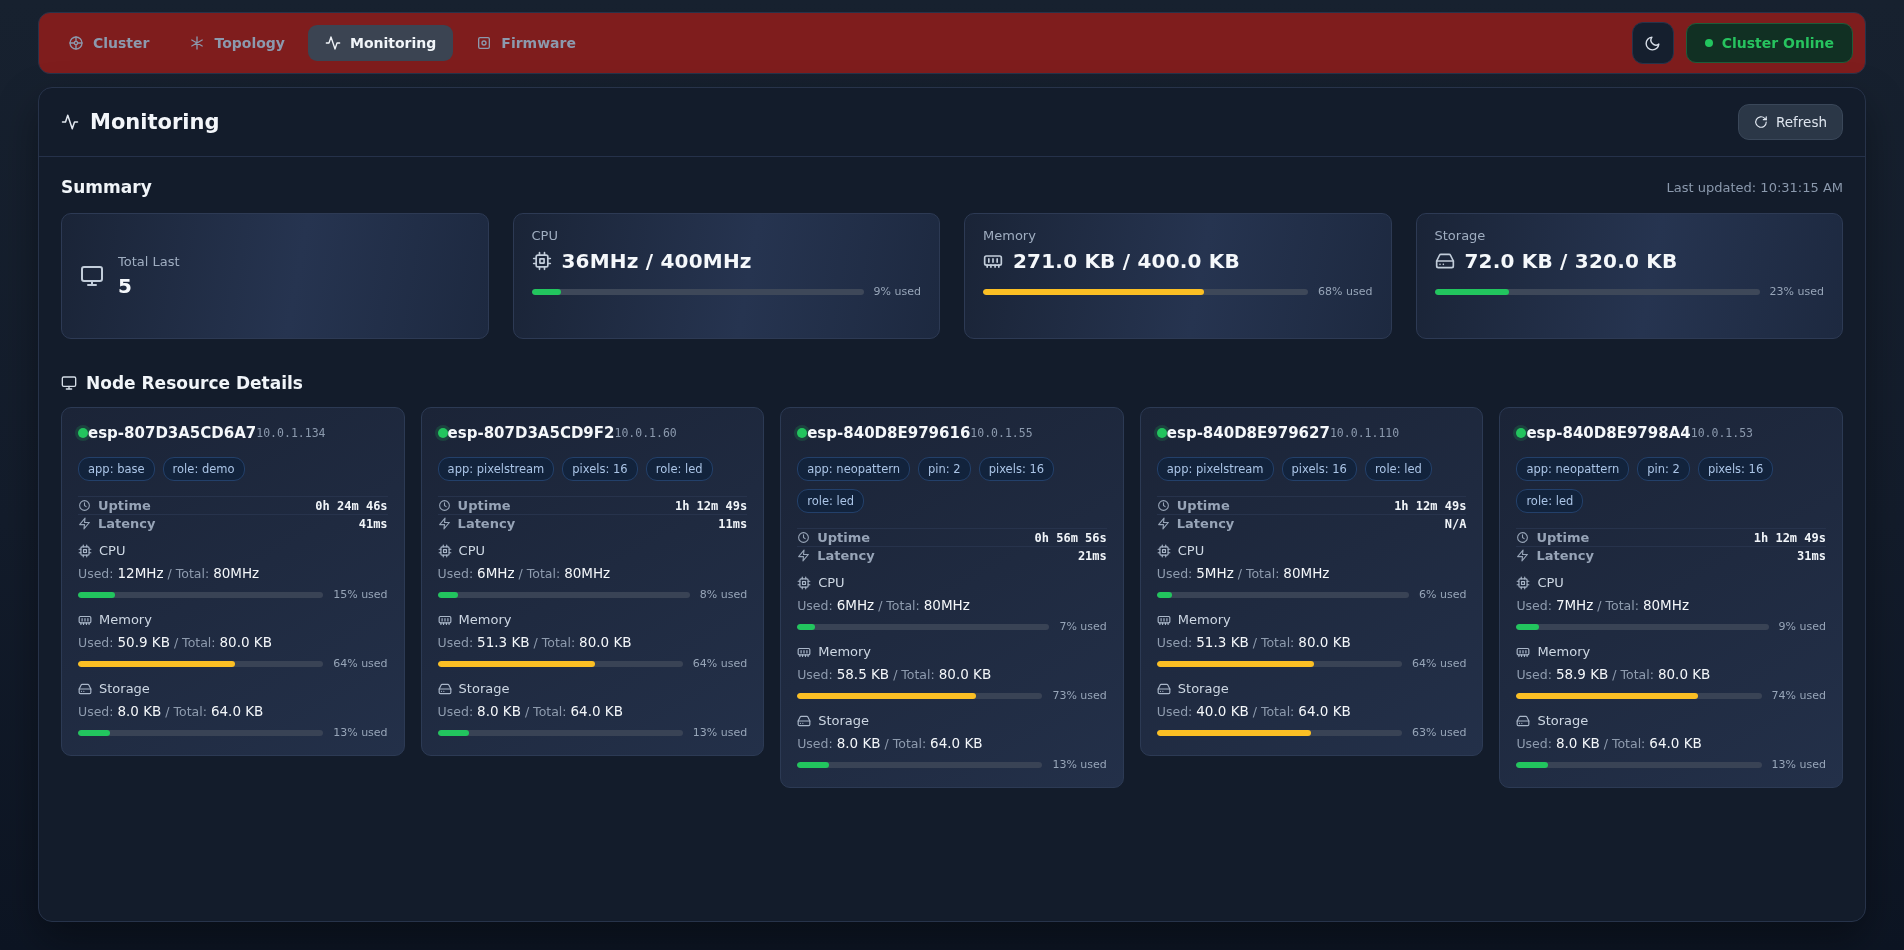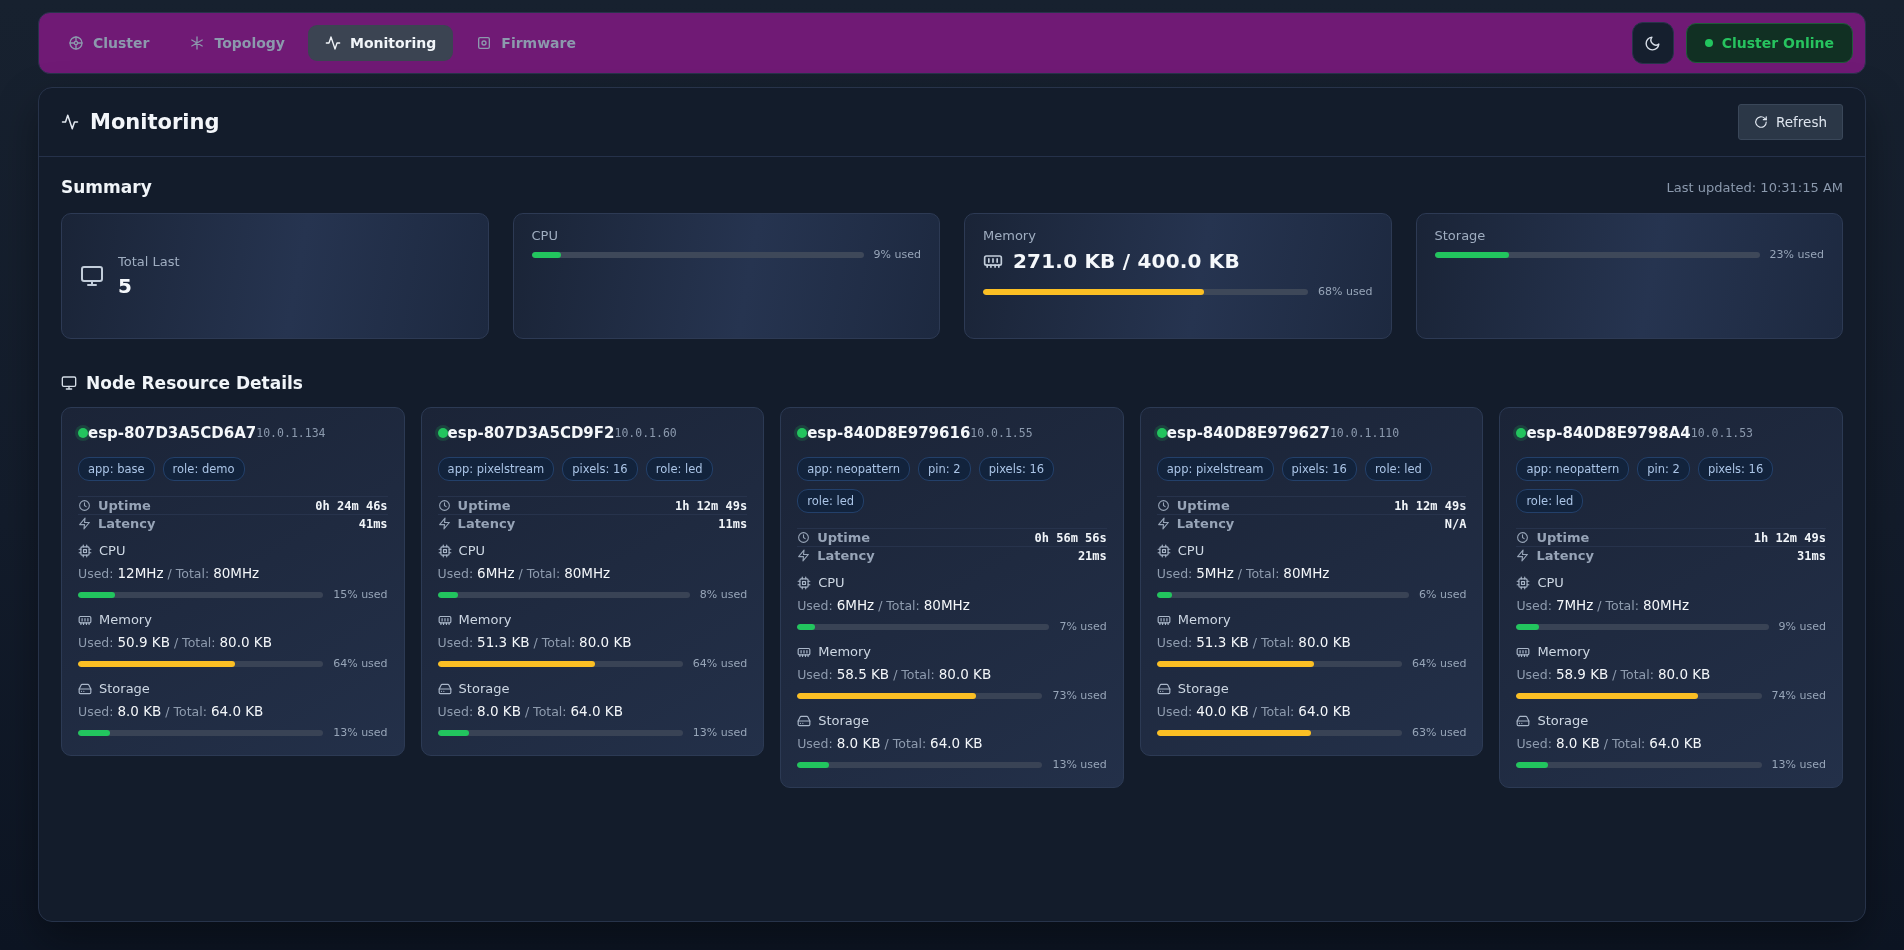--- a/index.html
+++ b/index.html
@@ -4,21 +4,21 @@
 <style>
   html,body{margin:0;padding:0}
   body{
     width:1904px;height:950px;overflow:hidden;
     background:linear-gradient(180deg,#17212f 0%,#131c2b 55%,#0d1523 100%);
     font-family:"DejaVu Sans","Liberation Sans",sans-serif;color:#e5ebf2;
   }
   .shell{padding:12px 38px 0}
   
   .topnav{display:flex;align-items:center;justify-content:space-between;height:60px;
-    background:#701a75;border:1px solid #27334a;border-radius:12px;padding:0 12px}
+    background:#7f1d1d;border:1px solid #27334a;border-radius:12px;padding:0 12px}
   .nav-group{display:flex;align-items:center;gap:6px}
   .nav-item{display:flex;align-items:center;gap:9px;padding:10px 17px;border-radius:9px;
     background:transparent;border:none;color:#8c99ad;font:600 14px "DejaVu Sans","Liberation Sans",sans-serif;cursor:pointer}
   .nav-item.active{background:#3b4452;color:#f1f5f9}
   .ic{display:block}
   .nav-item .ic{width:16px;height:16px}
   .islot{display:inline-flex;align-items:center;justify-content:center}
   .nav-right{display:flex;align-items:center;gap:12px}
   .theme-btn{width:42px;height:42px;border-radius:11px;background:#151f2e;border:1px solid #27334a;
     color:#d7dee8;display:flex;align-items:center;justify-content:center;cursor:pointer}
@@ -27,21 +27,21 @@
     color:#27c35f;font:700 14px "DejaVu Sans","Liberation Sans",sans-serif;padding:11px 18px;border-radius:10px;cursor:pointer}
   .status-dot-sm{width:8px;height:8px;border-radius:50%;background:#22c55e}
   
   .panel{margin-top:13px;background:#131c2b;border:1px solid #27334a;border-radius:14px;
     height:833px;overflow:hidden;box-shadow:0 18px 40px rgba(0,0,0,.35)}
   .panel-header{display:flex;align-items:center;justify-content:space-between;
     padding:16px 22px;border-bottom:1px solid #25314a}
   .panel-title{display:flex;align-items:center;gap:11px;font-size:21px;font-weight:700;color:#f3f6fa}
   .panel-title .ic{width:18px;height:18px;color:#e2e8f0}
   .refresh-btn{display:flex;align-items:center;gap:8px;background:#2b3747;border:1px solid #3a4759;
-    border-radius:3px;color:#dfe6ef;font:400 13.5px "DejaVu Sans","Liberation Sans",sans-serif;padding:9px 15px;cursor:pointer}
+    border-radius:11px;color:#dfe6ef;font:400 13.5px "DejaVu Sans","Liberation Sans",sans-serif;padding:9px 15px;cursor:pointer}
   .refresh-btn .ic{width:14px;height:14px}
   .panel-body{padding:18px 22px}
   .section-head{display:flex;align-items:center;justify-content:space-between;margin:2px 0 16px}
   .sec{font-size:17px;font-weight:700;color:#f1f5f9;display:flex;align-items:center;gap:9px;margin:0}
   .sec .ic{width:16px;height:16px;color:#d4dce6}
   .muted{color:#8b99ad;font-size:13px}
   
   .summary-grid{display:grid;grid-template-columns:repeat(4,1fr);gap:24px}
   .sum-card{background:linear-gradient(100deg,#1a2437 0%,#263450 55%,#1d2940 100%);
     border:1px solid #2d3a54;border-radius:10px;padding:14px 18px;height:96px}
@@ -167,20 +167,28 @@
                 <path d="M8 21h8M12 17v4"></path>
               </svg>
               <div>
                 <div class="sum-label">Total Last</div>
                 <div class="sum-value">5</div>
               </div>
             </div>
           </div>
           <div class="sum-card">
             <div class="sum-label">CPU</div>
+            <div class="sum-row">
+              <svg class="ic" viewBox="0 0 24 24" fill="none" stroke="currentColor" stroke-width="2" stroke-linecap="round" stroke-linejoin="round">
+                <rect x="5" y="5" width="14" height="14" rx="2"></rect>
+                <rect x="9.5" y="9.5" width="5" height="5"></rect>
+                <path d="M9 2v3M15 2v3M9 19v3M15 19v3M2 9h3M2 15h3M19 9h3M19 15h3"></path>
+              </svg>
+              <span class="sum-value">36MHz / 400MHz</span>
+            </div>
             <div class="bar-row">
               <div class="bar">
                 <div class="fill" style="width:9%;background:#22c55e"></div>
               </div>
               <span class="pct">9% used</span>
             </div>
           </div>
           <div class="sum-card">
             <div class="sum-label">Memory</div>
             <div class="sum-row">
@@ -192,20 +200,28 @@
             </div>
             <div class="bar-row">
               <div class="bar">
                 <div class="fill" style="width:68%;background:#fbbf24"></div>
               </div>
               <span class="pct">68% used</span>
             </div>
           </div>
           <div class="sum-card">
             <div class="sum-label">Storage</div>
+            <div class="sum-row">
+              <svg class="ic" viewBox="0 0 24 24" fill="none" stroke="currentColor" stroke-width="2" stroke-linecap="round" stroke-linejoin="round">
+                <path d="M22 12H2"></path>
+                <path d="M5.4 5.1 2 12v6a2 2 0 0 0 2 2h16a2 2 0 0 0 2-2v-6l-3.4-6.9A2 2 0 0 0 16.8 4H7.2a2 2 0 0 0-1.8 1.1z"></path>
+                <path d="M6 16h.01M10 16h.01"></path>
+              </svg>
+              <span class="sum-value">72.0 KB / 320.0 KB</span>
+            </div>
             <div class="bar-row">
               <div class="bar">
                 <div class="fill" style="width:23%;background:#22c55e"></div>
               </div>
               <span class="pct">23% used</span>
             </div>
           </div>
         </div>
 
       <div class="section-head nodes-head">

